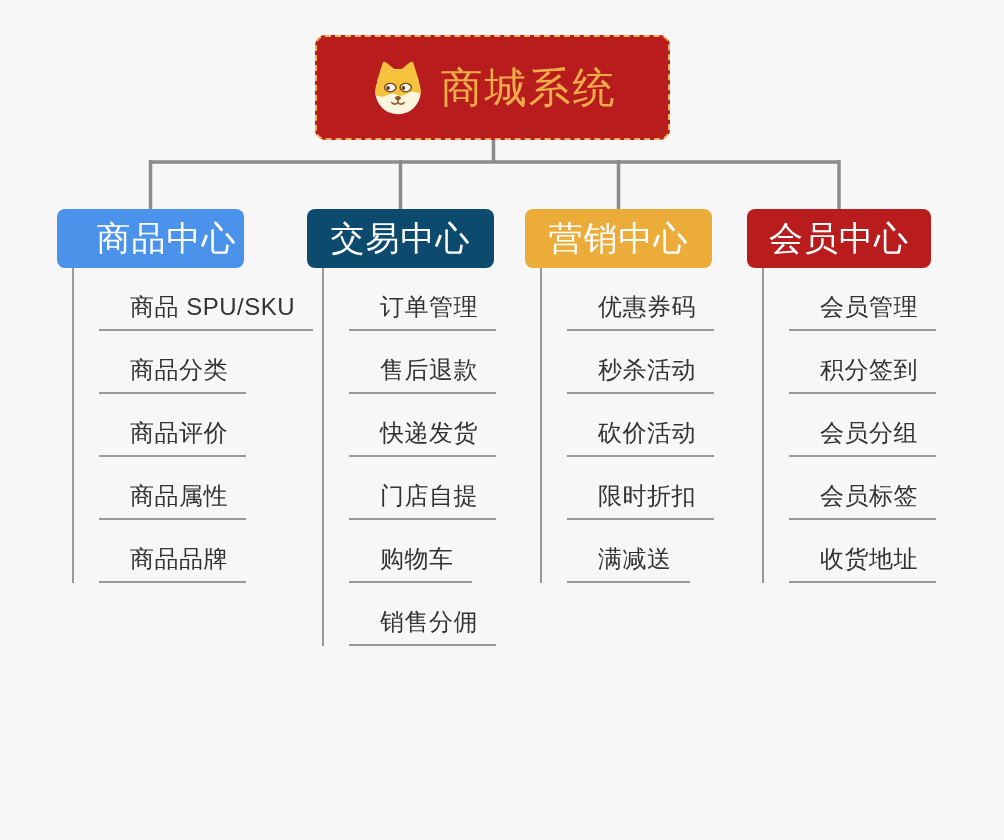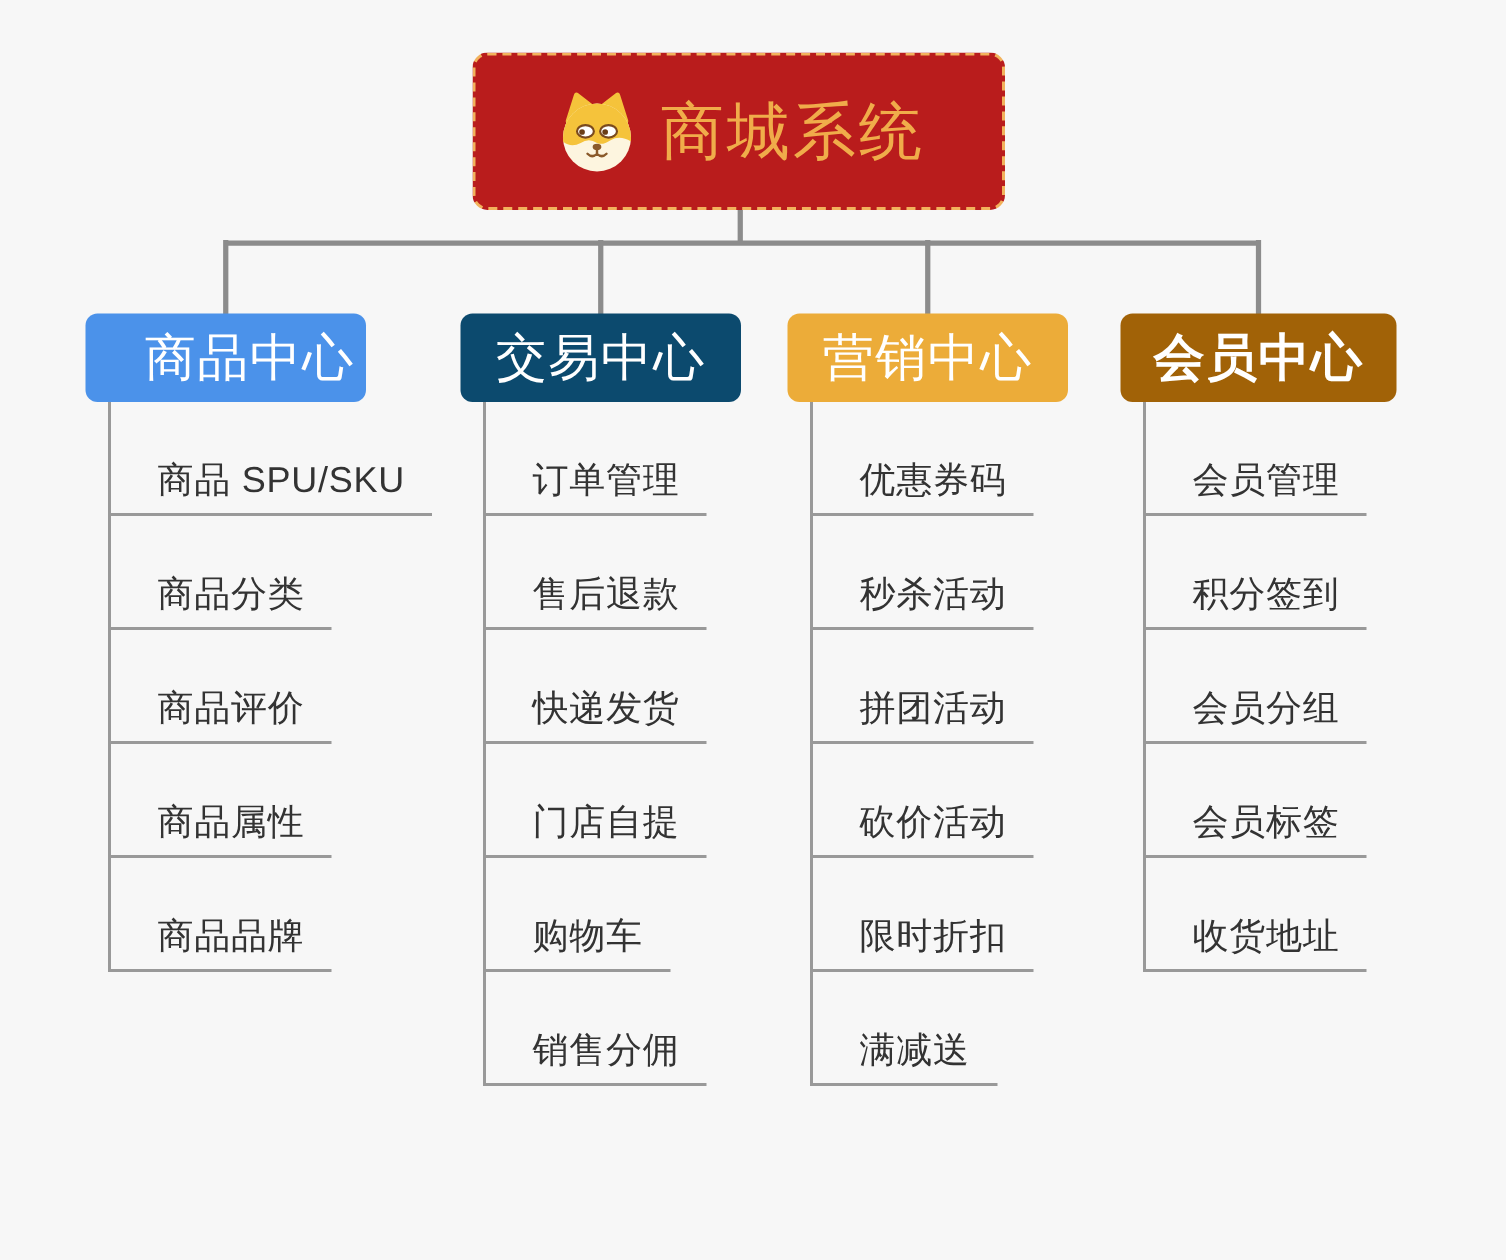--- a/index.html
+++ b/index.html
@@ -31,21 +31,21 @@
     color:#ffffff;font-size:34px;letter-spacing:1px;white-space:nowrap;
     box-sizing:border-box;cursor:pointer;
   }
   .branch.b3 .branch-header{width:184px;}
 
   .branch-items{
     position:absolute;left:15px;top:59px;width:235px;
     border-left:2px solid #999999;
   }
   .branch-item{
-    height:76px;display:flex;align-items:flex-end;cursor:pointer;
+    height:63px;display:flex;align-items:flex-end;cursor:pointer;margin-left:25px;
   }
   .item-label{
     display:inline-block;
     padding:0 18px 6px 31px;
     border-bottom:2px solid #999999;
     font-size:24px;color:#333333;white-space:nowrap;
     letter-spacing:0.5px;
   }
 </style>
 </head>
@@ -126,36 +126,33 @@
   <div class="branch b2">
     <div class="branch-header" style="background-color: rgb(236, 172, 57);">营销中心</div>
     <div class="branch-items">
       <div class="branch-item">
           <span class="item-label">优惠券码</span>
         </div>
       <div class="branch-item">
           <span class="item-label">秒杀活动</span>
         </div>
       <div class="branch-item">
-          <span class="item-label">拼团活动</span>
-        </div>
-      <div class="branch-item">
           <span class="item-label">砍价活动</span>
         </div>
       <div class="branch-item">
           <span class="item-label">限时折扣</span>
         </div>
       <div class="branch-item">
           <span class="item-label">满减送</span>
         </div>
     </div>
   </div>
 
   <div class="branch b3">
-    <div class="branch-header" style="background-color: #a16207; font-weight: bold;">会员中心</div>
+    <div class="branch-header" style="background-color: #b91c1c;">会员中心</div>
     <div class="branch-items">
       <div class="branch-item">
           <span class="item-label">会员管理</span>
         </div>
       <div class="branch-item">
           <span class="item-label">积分签到</span>
         </div>
       <div class="branch-item">
           <span class="item-label">会员分组</span>
         </div>

